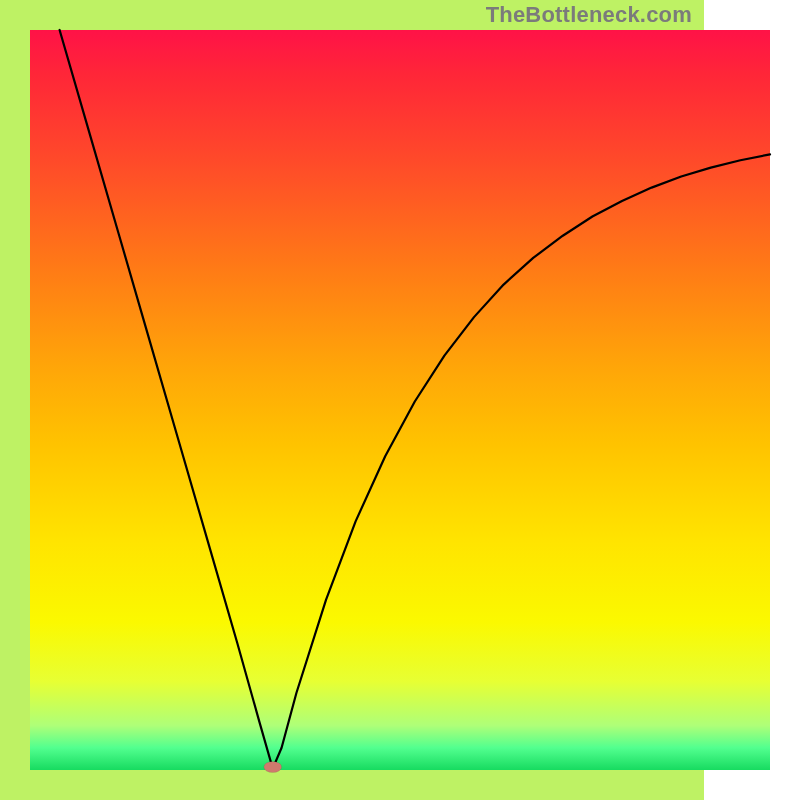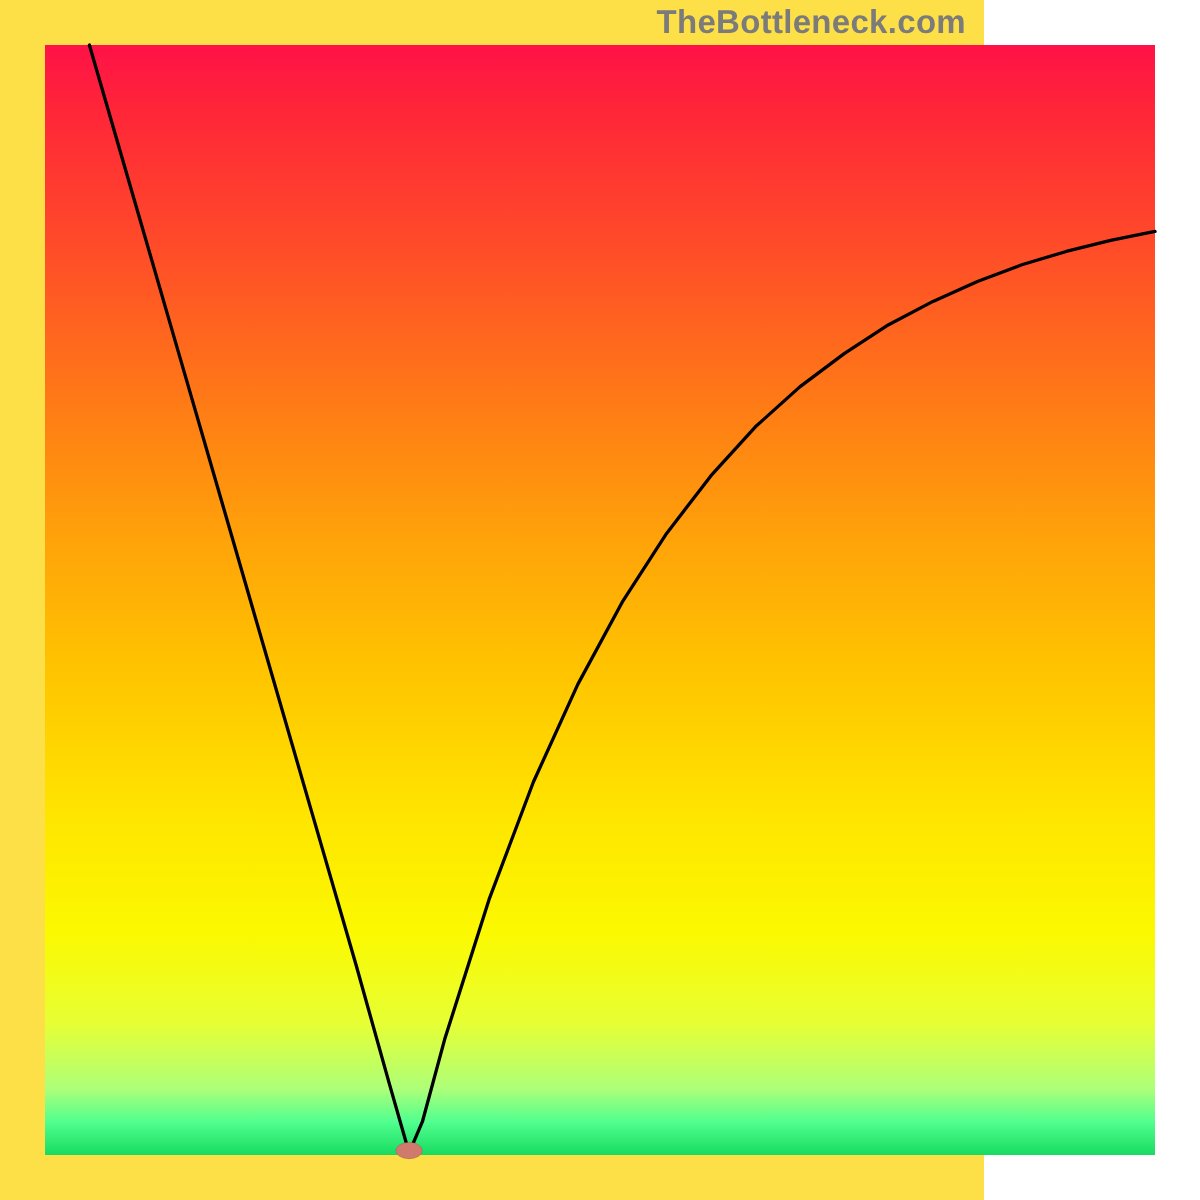--- a/index.html
+++ b/index.html
@@ -7,21 +7,22 @@
     padding: 0;
     width: 800px;
     height: 800px;
     overflow: hidden;
     background: #fff;
   }
   .frame {
     position: relative;
     width: 656px;
     height: 800px;
-    background: #fde047;
+    background: #bef264;
+    padding-left: 48px;
   }
   .watermark {
     position: absolute;
     top: 2px;
     right: 12px;
     font-family: Arial, Helvetica, sans-serif;
     font-size: 22px;
     font-weight: 600;
     color: #7b7b7b;
     letter-spacing: 0.2px;

